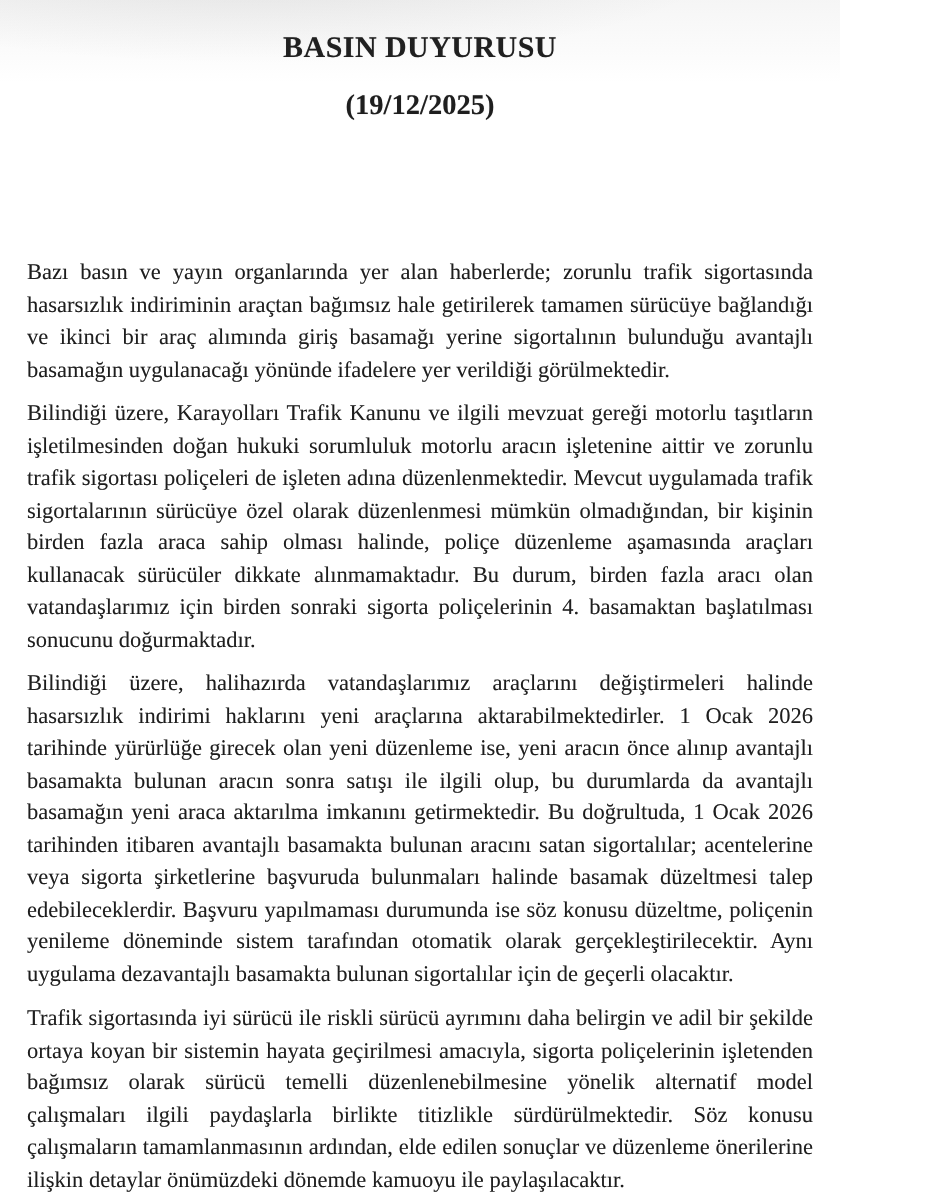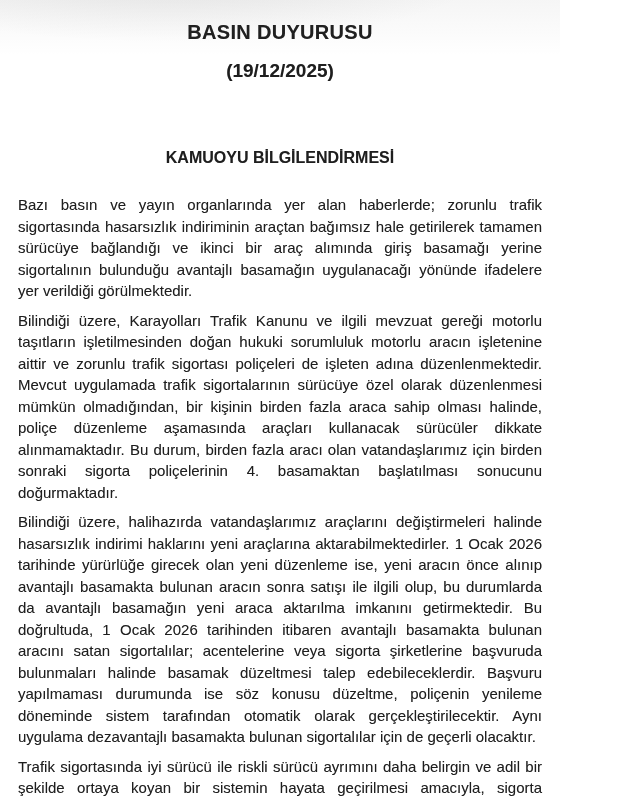--- a/index.html
+++ b/index.html
@@ -8,21 +8,21 @@
     padding: 0;
     background: #ffffff;
   }
   .page {
     position: relative;
     width: 560px;
     height: 800px;
     margin: 0;
     background: #ffffff;
     overflow: hidden;
-    font-family: Liberation Sans, sans-serif;
+    font-family: Liberation Serif, serif;
     color: #1e1e1e;
     box-sizing: border-box;
     padding: 14px 18px 0 18px;
   }
   
   .scan-shading {
     position: absolute;
     top: 0;
     left: 0;
     width: 100%;
@@ -77,21 +77,20 @@
 
 <div class="page">
   <div class="scan-shading"></div>
 
   <h1 class="doc-title">BASIN DUYURUSU</h1>
 
   <div class="doc-date">(19/12/2025)</div>
 
   <h2 class="doc-heading">
     <br>
-    <span>KAMUOYU BİLGİLENDİRMESİ</span>
   </h2>
 
   <div class="body-text">
     <p>Bazı basın ve yayın organlarında yer alan haberlerde; zorunlu trafik sigortasında hasarsızlık indiriminin araçtan bağımsız hale getirilerek tamamen sürücüye bağlandığı ve ikinci bir araç alımında giriş basamağı yerine sigortalının bulunduğu avantajlı basamağın uygulanacağı yönünde ifadelere yer verildiği görülmektedir.</p>
     <p>Bilindiği üzere, Karayolları Trafik Kanunu ve ilgili mevzuat gereği motorlu taşıtların işletilmesinden doğan hukuki sorumluluk motorlu aracın işletenine aittir ve zorunlu trafik sigortası poliçeleri de işleten adına düzenlenmektedir. Mevcut uygulamada trafik sigortalarının sürücüye özel olarak düzenlenmesi mümkün olmadığından, bir kişinin birden fazla araca sahip olması halinde, poliçe düzenleme aşamasında araçları kullanacak sürücüler dikkate alınmamaktadır. Bu durum, birden fazla aracı olan vatandaşlarımız için birden sonraki sigorta poliçelerinin 4. basamaktan başlatılması sonucunu doğurmaktadır.</p>
     <p>Bilindiği üzere, halihazırda vatandaşlarımız araçlarını değiştirmeleri halinde hasarsızlık indirimi haklarını yeni araçlarına aktarabilmektedirler. 1 Ocak 2026 tarihinde yürürlüğe girecek olan yeni düzenleme ise, yeni aracın önce alınıp avantajlı basamakta bulunan aracın sonra satışı ile ilgili olup, bu durumlarda da avantajlı basamağın yeni araca aktarılma imkanını getirmektedir. Bu doğrultuda, 1 Ocak 2026 tarihinden itibaren avantajlı basamakta bulunan aracını satan sigortalılar; acentelerine veya sigorta şirketlerine başvuruda bulunmaları halinde basamak düzeltmesi talep edebileceklerdir. Başvuru yapılmaması durumunda ise söz konusu düzeltme, poliçenin yenileme döneminde sistem tarafından otomatik olarak gerçekleştirilecektir. Aynı uygulama dezavantajlı basamakta bulunan sigortalılar için de geçerli olacaktır.</p>
     <p>Trafik sigortasında iyi sürücü ile riskli sürücü ayrımını daha belirgin ve adil bir şekilde ortaya koyan bir sistemin hayata geçirilmesi amacıyla, sigorta poliçelerinin işletenden bağımsız olarak sürücü temelli düzenlenebilmesine yönelik alternatif model çalışmaları ilgili paydaşlarla birlikte titizlikle sürdürülmektedir. Söz konusu çalışmaların tamamlanmasının ardından, elde edilen sonuçlar ve düzenleme önerilerine ilişkin detaylar önümüzdeki dönemde kamuoyu ile paylaşılacaktır.</p>
     <p class="closing">Kamuoyuna saygıyla duyurulur.</p>
   </div>
 </div>

